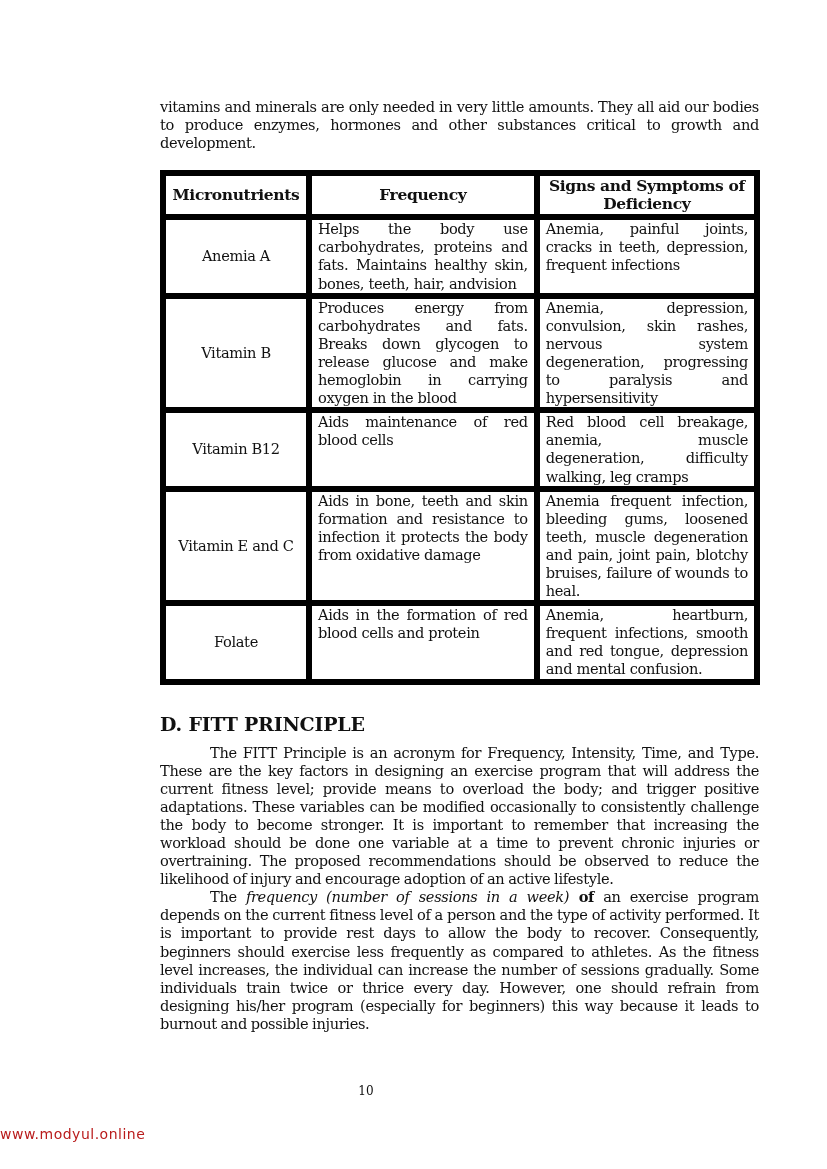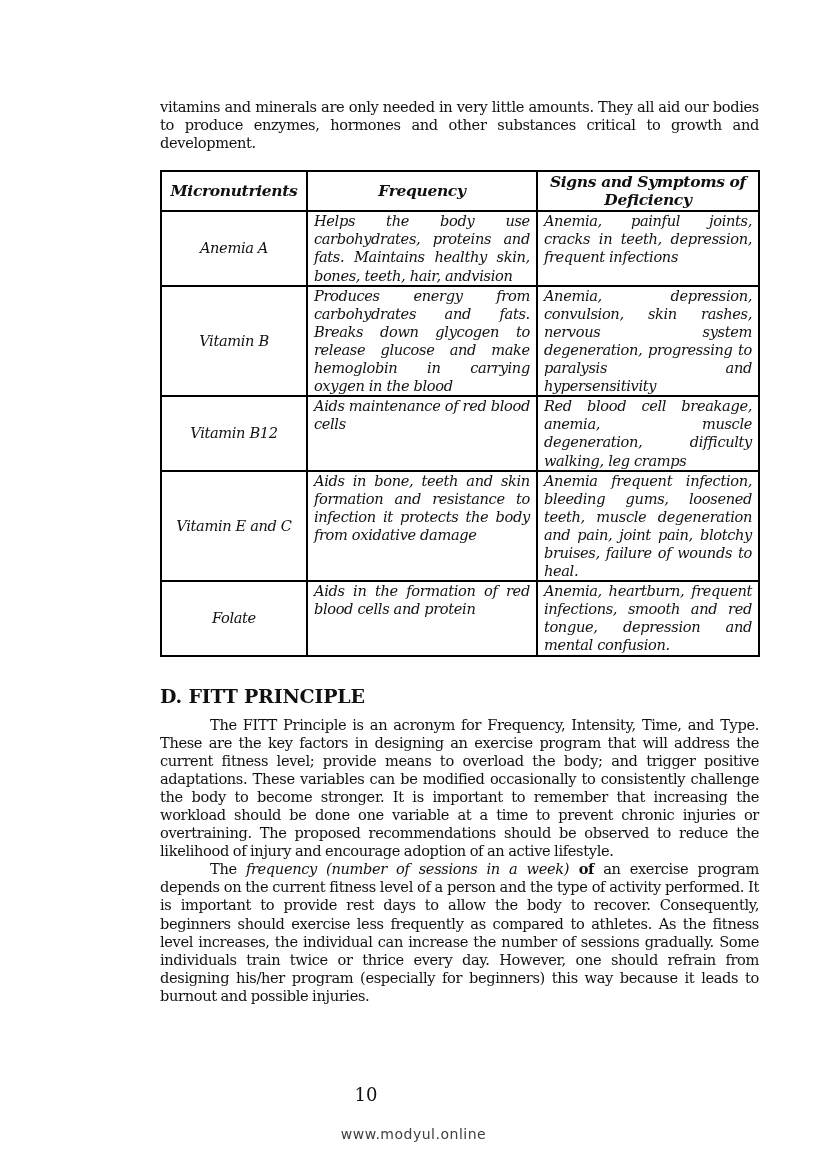--- a/index.html
+++ b/index.html
@@ -2,31 +2,31 @@
 <html><head>
 <meta charset="utf-8">
 <style>
   html, body { margin: 0; padding: 0; background: #ffffff; }
   body { width: 827px; height: 1169px; position: relative; overflow: hidden;
          font-family: "DejaVu Serif", "Liberation Serif", serif; color: #111; }
   .page { position: absolute; left: 128px; top: 98px; width: 599px; margin-left: 32px; }
   .para { font-size: 14.6px; line-height: 18.1px; text-align: justify; margin: 0; letter-spacing: -0.35px; word-spacing: -0.5px; }
   .indent { text-indent: 50px; }
   table.micro { border-collapse: collapse; width: 600px; margin-top: 18px; font-size: 14.6px; line-height: 18.1px; letter-spacing: -0.35px; }
-  table.micro th, table.micro td { border: 2px solid #000000; vertical-align: top; padding: 0 6px; font-style: italic; }
+  table.micro th, table.micro td { border: 6px solid #000000; vertical-align: top; padding: 0 6px; }
   table.micro th { font-weight: bold; text-align: center; vertical-align: middle; padding: 1px 6px; font-size: 15.5px; line-height: 18px; }
   table.micro td.name { text-align: center; vertical-align: middle; }
   table.micro td.just { text-align: justify; text-align-last: left; }
   col.c1 { width: 146px; } col.c2 { width: 231px; } col.c3 { width: 223px; }
   .heading { font-weight: bold; font-size: 19px; margin: 28px 0 9px 0; letter-spacing: -0.2px; }
   .bi { font-weight: normal; font-style: italic; }
   .b { font-weight: bold; }
-  .pagenum { position: absolute; top: 1084px; left: 0; width: 732px; text-align: center; font-size: 18px; }
-  .watermark { position: absolute; top: 1126px; left: 0; width: 827px; text-align: center;
-               font-family: "DejaVu Sans", "Liberation Sans", sans-serif; font-size: 14px; color: #404040; letter-spacing: 0.5px; }
+  .pagenum { position: absolute; top: 1084px; left: 0; width: 732px; text-align: center; font-size: 12px; }
+  .watermark { position: absolute; top: 1126px; left: 0; width: 827px; 
+               font-family: "DejaVu Sans", "Liberation Sans", sans-serif; font-size: 14px; color: #b91c1c; letter-spacing: 0.5px; }
 </style>
 </head>
 <body>
 
 <div class="page">
   <p class="para">vitamins and minerals are only needed in very little amounts. They all aid our bodies to produce enzymes, hormones and other substances critical to growth and development.</p>
 
   <table class="micro">
     <colgroup>
         <col class="c1">

